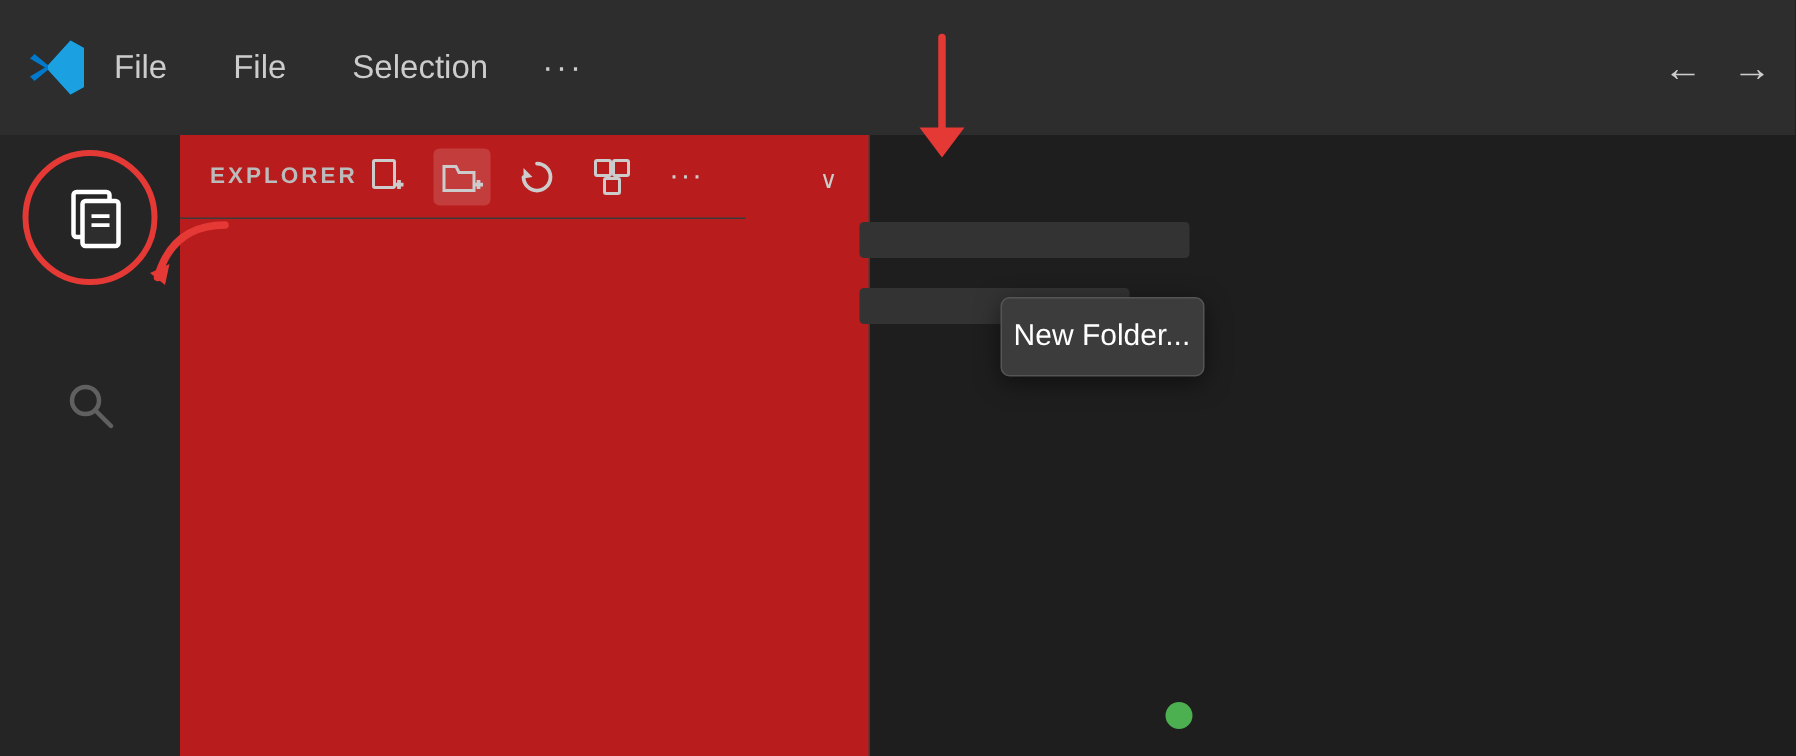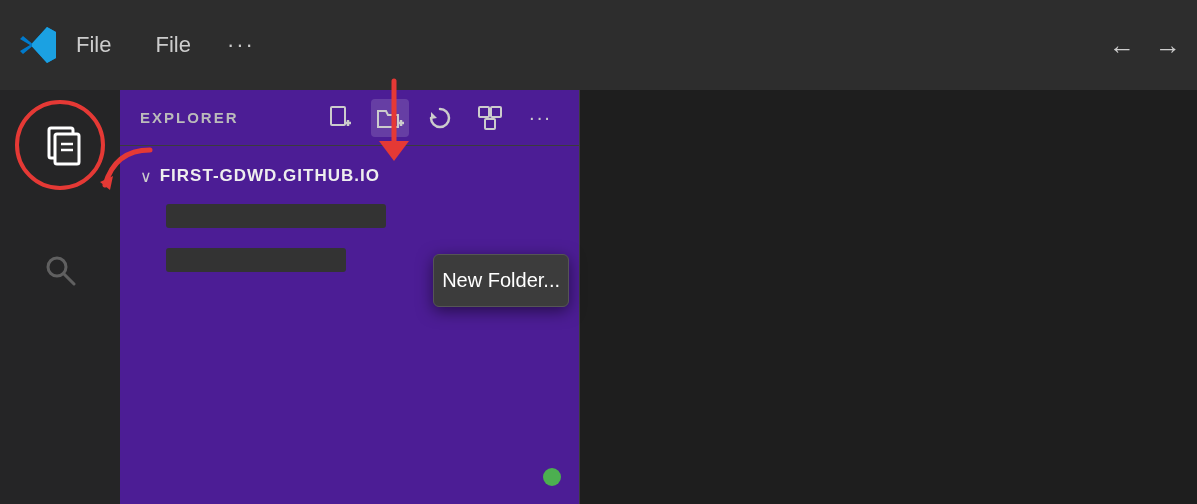--- a/index.html
+++ b/index.html
@@ -113,24 +113,24 @@
       height: 60px;
       display: flex;
       align-items: center;
       justify-content: center;
       opacity: 0.6;
     }
 
     
     .sidebar {
       width: 460px;
-      background: #4c1d95;
+      background: #b91c1c;
       border-right: 1px solid #3c3c3c;
       display: flex;
-      flex-direction: column;
+      gap: 30px;
     }
 
     .sidebar-header {
       height: 56px;
       display: flex;
       align-items: center;
       justify-content: space-between;
       padding: 0 20px;
       border-bottom: 1px solid #3c3c3c;
     }
@@ -246,20 +246,21 @@
 <div class="title-bar">
 
   <svg class="vscode-logo" viewBox="0 0 44 44" fill="none" xmlns="http://www.w3.org/2000/svg">
     <path d="M31 4L16 20.5L7 13L4 16L14 22L4 28L7 31L16 23.5L31 40L40 35V9L31 4Z" fill="#007ACC"></path>
     <path d="M31 4L16 20.5L16 23.5L31 40L40 35V9L31 4Z" fill="#1BA1E2"></path>
   </svg>
 
   <div class="menu-items">
     <span class="menu-item">File</span>
     <span class="menu-item">File</span>
+    <span class="menu-item">Selection</span>
     <span class="menu-dots">···</span>
   </div>
 
   <div class="title-bar-right">
     <span class="nav-arrow">←</span>
     <span class="nav-arrow">→</span>
   </div>
 </div>
 
 <div class="main-area">
@@ -341,21 +342,20 @@
 
       <div style="position:absolute; right:160px; top:-70px; z-index:20;">
         <svg width="50" height="90" viewBox="0 0 50 90">
           <line x1="25" y1="5" x2="25" y2="70" stroke="#e53935" stroke-width="5" stroke-linecap="round"></line>
           <polygon points="10,65 25,85 40,65" fill="#e53935"></polygon>
         </svg>
       </div>
 
       <div class="folder-row">
         <span class="folder-chevron">∨</span>
-        <span class="folder-name">FIRST-GDWD.GITHUB.IO</span>
       </div>
 
       <div class="file-item">
         <div class="file-blur" style="width:220px;"></div>
       </div>
       <div class="file-item">
         <div class="file-blur" style="width:180px;"></div>
       </div>
 
       <div class="new-folder-popup">

